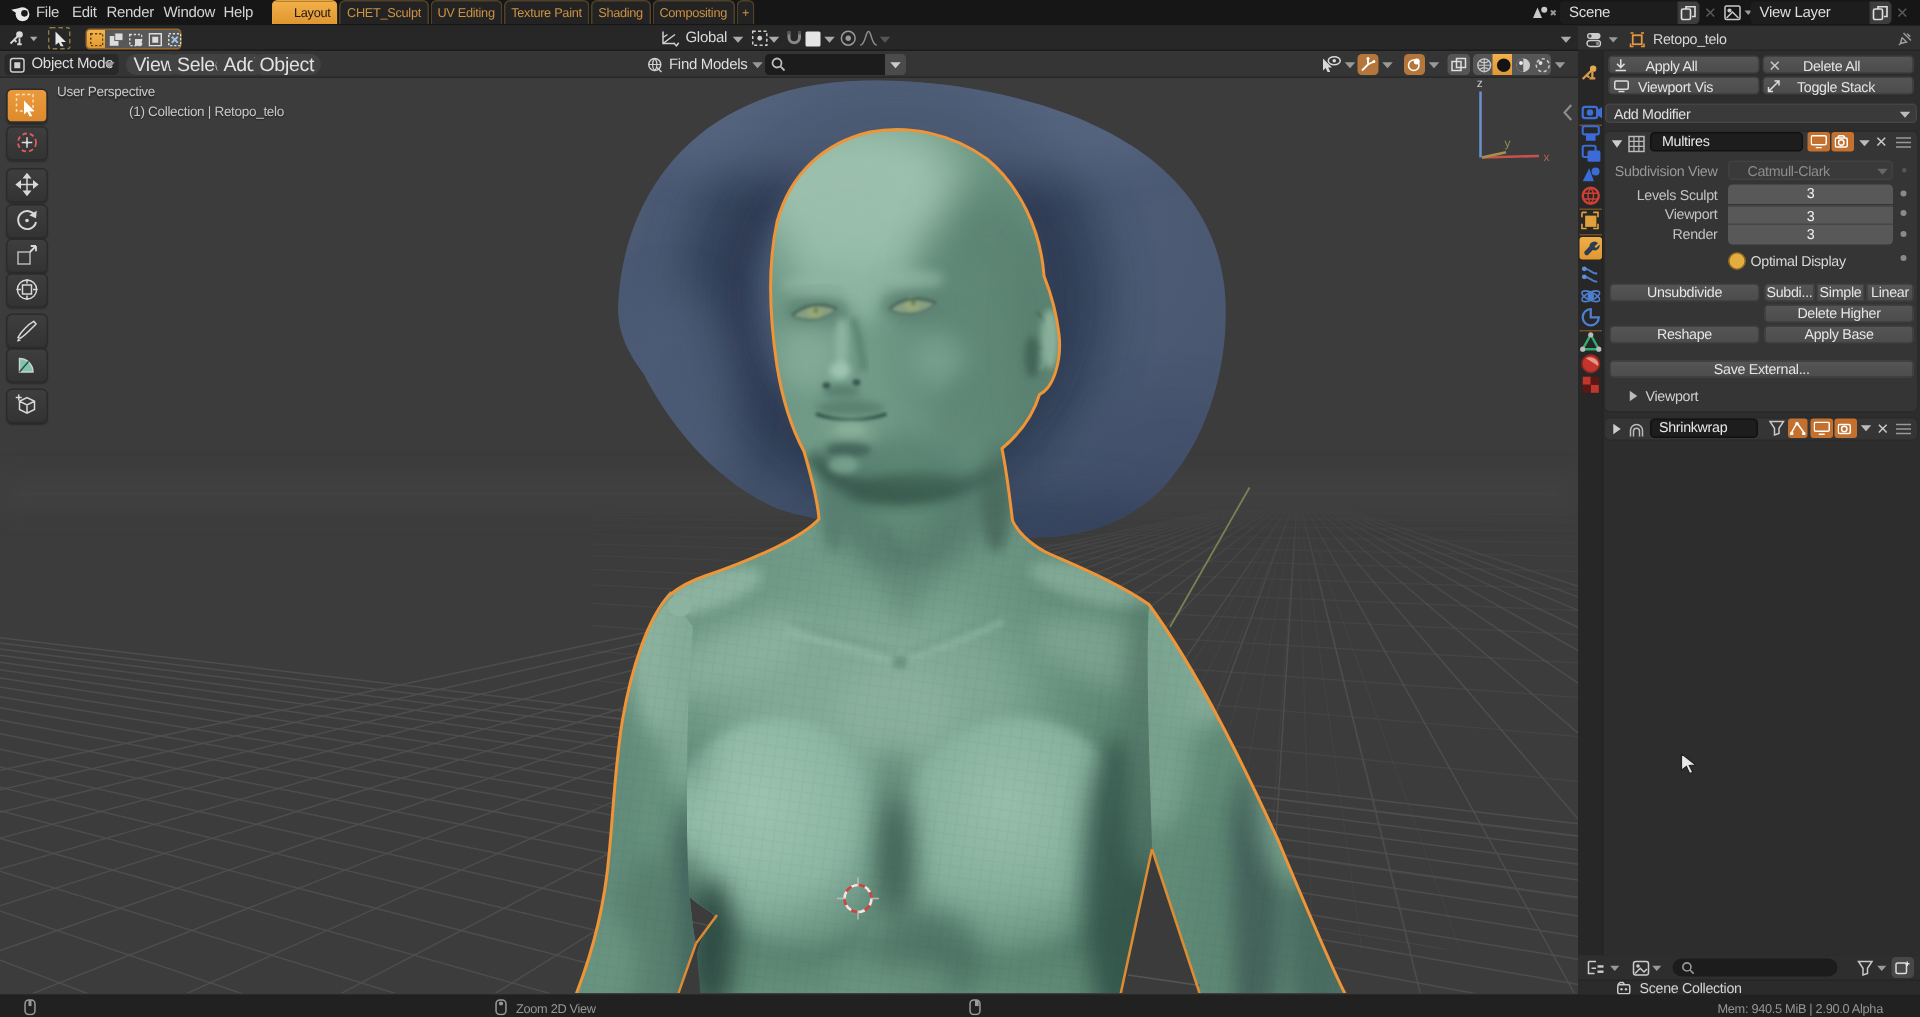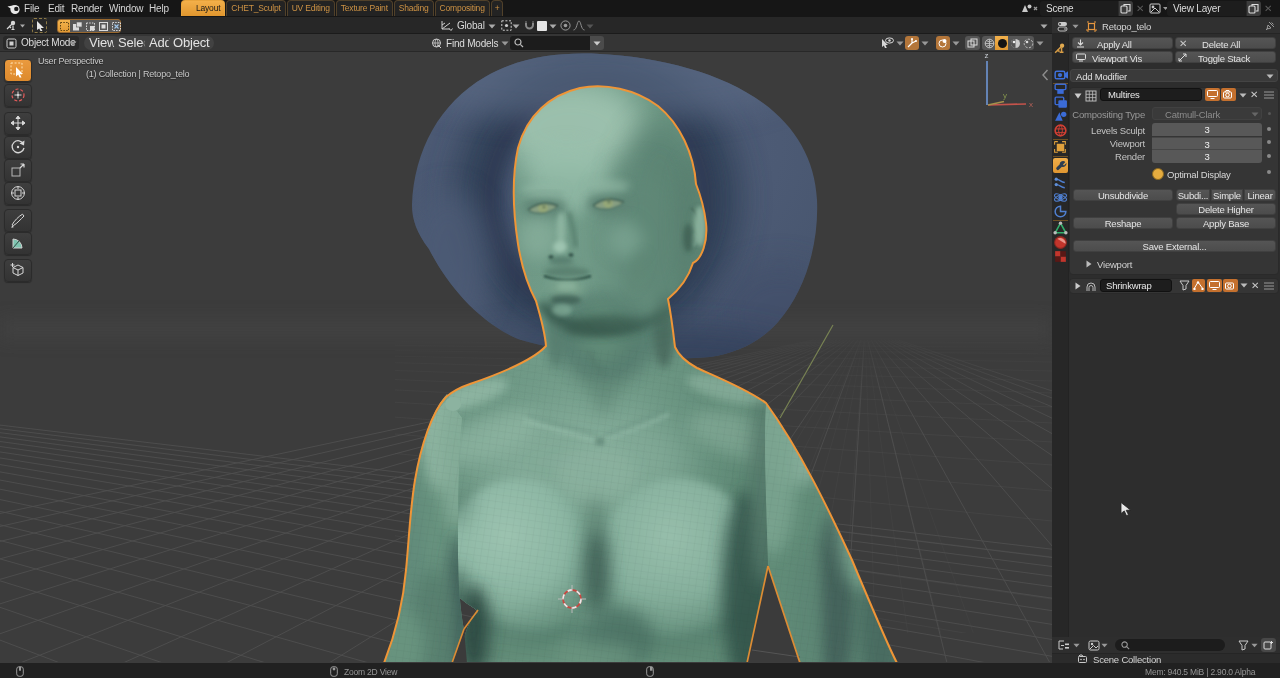--- a/index.html
+++ b/index.html
@@ -870,21 +870,21 @@
         <path d="M2 2 L3 0.5 h3 L7 2" fill="none" stroke="#fff"></path>
       </svg>
 <svg class="abs" style="left:187px;top:75px" width="8" height="5" viewBox="0 0 8 5">
         <path d="M0.5 0.5 l3.5 4 l3.5 -4" fill="#bbb"></path>
       </svg>
 <span class="abs" style="left:198px;top:71px;color:#c9c9c9;font-size:10px;">✕</span>
 <svg class="abs" style="left:212px;top:73px" width="10" height="8" viewBox="0 0 10 8">
         <path d="M0 1 h10 M0 4 h10 M0 7 h10" stroke="#999"></path>
       </svg>
 
-<span class="lbl" style="left:0px;top:91px;width:93px;color:#989898;">Compositing Type</span>
+<span class="lbl" style="left:0px;top:91px;width:93px;color:#989898;">Subdivision View</span>
 <div class="abs" style="left:100px;top:89px;width:110px;height:13px;background:#3a3a3a;border:1px solid #414141;border-radius:3px;"></div>
 <span class="abs" style="left:113px;top:91px;color:#8d8d8d;font-size:9.5px;">Catmull-Clark</span>
 <svg class="abs" style="left:199px;top:94px" width="8" height="5" viewBox="0 0 8 5">
         <path d="M0.5 0.5 l3.5 4 l3.5 -4" fill="#666"></path>
       </svg>
 <div class="dot" style="left:216px;top:94px;"></div>
 
 <span class="lbl" style="left:0px;top:107px;width:93px;">Levels Sculpt</span>
 <div class="val" style="left:100px;top:105px;width:110px;height:13px;line-height:13px;border-radius:3px 3px 0 0;">3</div>
 <div class="dot" style="left:215px;top:109px;width:4px;height:4px;background:#8a8a8a;"></div>

